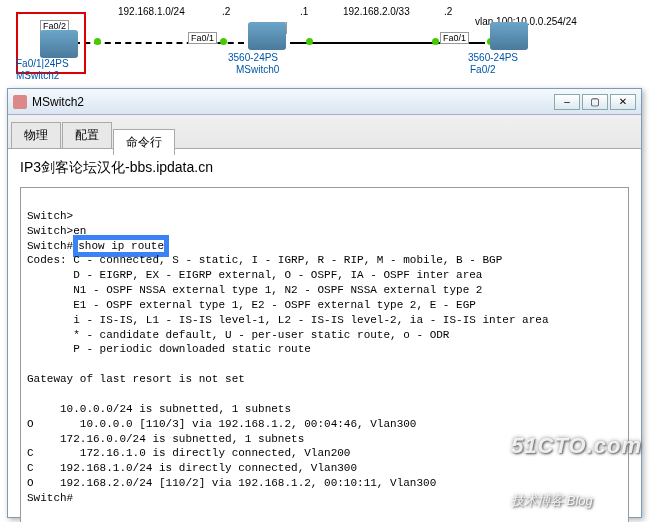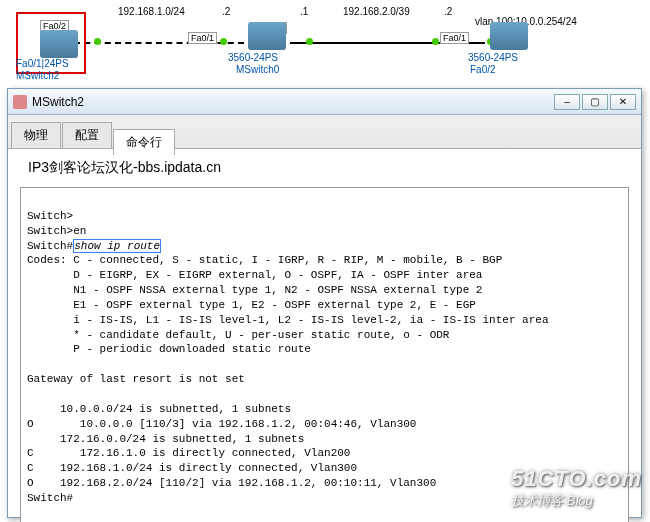--- a/index.html
+++ b/index.html
@@ -20,40 +20,40 @@
     .titlebar { height: 26px; background: linear-gradient(to bottom, #f5f9fc, #d9e6f2); border-bottom: 1px solid #aac; display: flex; align-items: center; padding: 0 5px; }
     .tb-icon { width: 14px; height: 14px; background: #d88; border-radius: 2px; margin-right: 5px; }
     .tb-title { font-size: 12px; flex: 1; }
     .tb-btns { display: flex; gap: 2px; }
     .tb-btn { width: 26px; height: 16px; border: 1px solid #8aa; background: linear-gradient(to bottom, #fff, #dce8f0); font-size: 10px; display: flex; align-items: center; justify-content: center; cursor: pointer; }
     
     .tabs { height: 34px; background: linear-gradient(to bottom, #f0f0f0, #e8e8e8); display: flex; align-items: flex-end; padding-left: 3px; border-bottom: 1px solid #aaa; }
     .tab { padding: 4px 12px; font-size: 12px; border: 1px solid #aaa; border-bottom: none; background: #e8e8e8; margin-right: 1px; cursor: pointer; }
     .tab.active { background: #fff; position: relative; top: 7px; font-family: Liberation Serif, serif; }
     
-    .banners { padding: 10px 20px; display: flex; justify-content: space-between; font-size: 14px; }
+    .banners { padding: 10px 12px; display: flex; justify-content: space-between; font-size: 14px; }
     .banner-left { color: #000; }
     .banner-right { color: #000; }
     
     .terminal { margin: 0 12px; border: 1px solid #999; background: #fff; height: 427px; overflow: auto; padding: 6px; font-family: "Courier New", monospace; font-size: 11px; line-height: 1.35; white-space: pre; }
-    .cmd-highlight { border: 1px solid #3b82f6; display: inline; font-style: italic; }
+    .cmd-highlight { border: 5px solid #3b82f6; display: inline; }
     
     .watermark { position: absolute; right: 8px; bottom: 12px; color: rgba(255,255,255,0.85); text-shadow: 0 0 4px #888, 1px 1px 2px #555; font-family: Arial, sans-serif; text-align: left; font-style: italic; }
     .wm-top { font-size: 22px; font-weight: bold; letter-spacing: 1px; }
-    .wm-bot { font-size: 13px; }
+    .wm-bot { font-size: 13px; margin-top: 33px; }
   </style>
 </head>
 <body>
 
 <div class="topology">
 
   <span class="net-label" style="left:118px; top:6px">192.168.1.0/24</span>
   <span class="addr-label" style="left:222px; top:6px">.2</span>
   <span class="addr-label" style="left:300px; top:6px">.1</span>
-  <span class="net-label" style="left:343px; top:6px">192.168.2.0/39</span>
+  <span class="net-label" style="left:343px; top:6px">192.168.2.0/33</span>
   <span class="addr-label" style="left:444px; top:6px">.2</span>
   <span class="net-label" style="left:475px; top:16px">vlan 100:10.0.0.254/24</span>
 
   <div class="dashed-line" style="left:74px; top:42px; width:170px"></div>
   <div class="solid-line" style="left:290px; top:42px; width:195px"></div>
 
   <div class="green-dot" style="left:94px; top:38px"></div>
   <div class="green-dot" style="left:220px; top:38px"></div>
   <div class="green-dot" style="left:306px; top:38px"></div>
   <div class="green-dot" style="left:432px; top:38px"></div>

